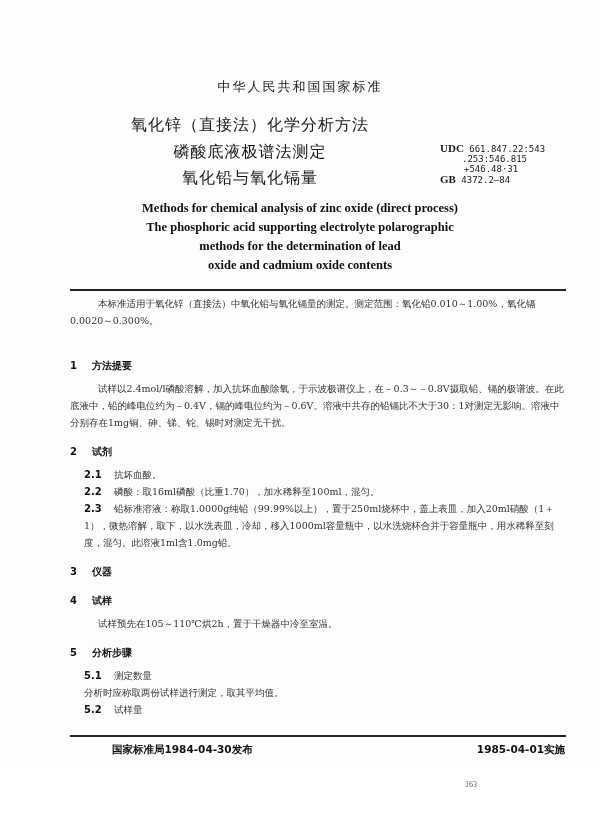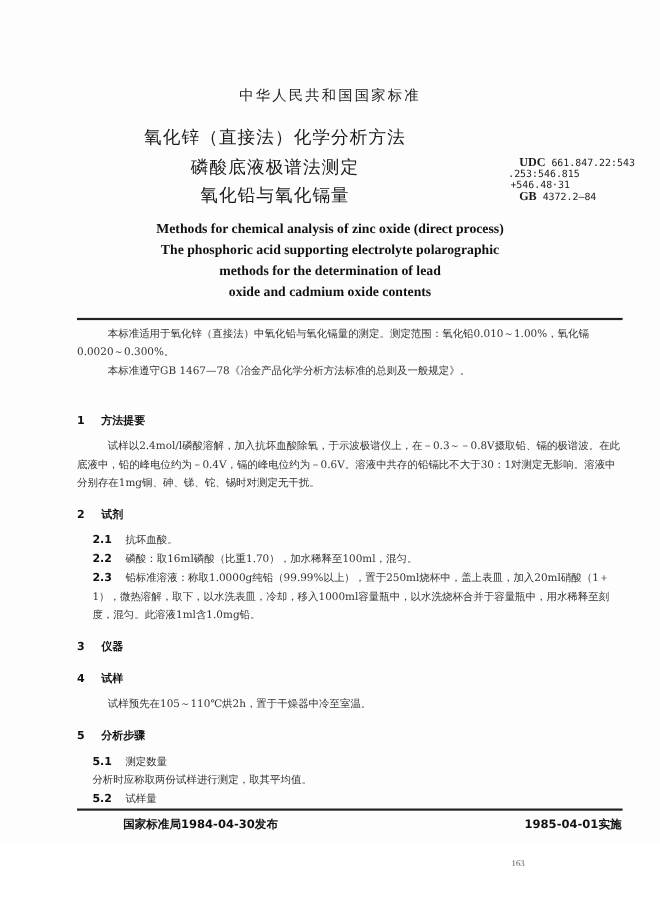--- a/index.html
+++ b/index.html
@@ -8,21 +8,21 @@
     .page { position: absolute; left: 0; top: 0; width: 600px; height: 768px; background: #fdfdfd; }
     .abs { position: absolute; white-space: nowrap; }
     .header-country { left: 0; width: 600px; top: 78px; text-align: center; font-family: "DejaVu Sans", sans-serif;
                       font-size: 13px; letter-spacing: 2px; color: #222; }
     .title-line { left: 60px; width: 380px; text-align: center; font-family: "DejaVu Sans", sans-serif;
                   font-size: 16px; letter-spacing: 1px; color: #1a1a1a; }
     .t1 { top: 115px; }
     .t2 { top: 142px; }
     .t3 { top: 168px; }
     .udc { left: 440px; top: 143px; font-family: "DejaVu Sans Mono", monospace; font-size: 9px; line-height: 10px; color: #1a1a1a; }
-    .udc .lbl { font-family: "Liberation Serif", serif; font-size: 11px; font-weight: bold; margin-left: 32px; }
+    .udc .lbl { font-family: "Liberation Serif", serif; font-size: 11px; font-weight: bold; }
     .udc-row { display: block; }
     .en-title { left: 0; width: 600px; text-align: center; font-family: "Liberation Serif", serif;
                 font-size: 12.5px; font-weight: bold; color: #111; line-height: 19px; top: 199px; }
     .en-title div { white-space: nowrap; }
     .rule { position: absolute; left: 70px; width: 496px; height: 2px; background: #222; }
     .rule-top { top: 289px; }
     .rule-bottom { top: 735px; }
     .body-text { position: absolute; left: 70px; width: 496px; font-family: "DejaVu Serif", serif; font-size: 9.5px;
                  line-height: 17px; color: #333; }
     .para { text-indent: 28px; margin: 0; }
@@ -57,21 +57,20 @@
     <div>Methods for chemical analysis of zinc oxide (direct process)</div>
     <div>The phosphoric  acid supporting electrolyte polarographic</div>
     <div>methods for the determination of lead</div>
     <div>oxide and cadmium oxide contents</div>
   </div>
 
   <div class="rule rule-top"></div>
 
   <div class="body-text" style="top: 295px;">
     <p class="para">本标准适用于氧化锌（直接法）中氧化铅与氧化镉量的测定。测定范围：氧化铅0.010～1.00%，氧化镉0.0020～0.300%。</p>
-    <p class="para">本标准遵守GB 1467—78《冶金产品化学分析方法标准的总则及一般规定》。</p>
 
     <p class="sec-head" style="margin-top:28px;"><span class="num">1</span><span>方法提要</span></p>
     <p class="para" style="margin-top:6px;">试样以2.4mol/l磷酸溶解，加入抗坏血酸除氧，于示波极谱仪上，在－0.3～－0.8V摄取铅、镉的极谱波。在此底液中，铅的峰电位约为－0.4V，镉的峰电位约为－0.6V。溶液中共存的铅镉比不大于30：1对测定无影响。溶液中分别存在1mg铜、砷、锑、铊、锡时对测定无干扰。</p>
 
     <p class="sec-head" style="margin-top:12px;"><span class="num">2</span><span>试剂</span></p>
     <p class="sub" style="margin-top:6px;"><span class="num">2.1</span><span>抗坏血酸。</span></p>
     <p class="sub"><span class="num">2.2</span><span>磷酸：取16ml磷酸（比重1.70），加水稀释至100ml，混匀。</span></p>
     <p class="sub"><span class="num">2.3</span><span>铅标准溶液：称取1.0000g纯铅（99.99%以上），置于250ml烧杯中，盖上表皿，加入20ml硝酸（1＋1），微热溶解，取下，以水洗表皿，冷却，移入1000ml容量瓶中，以水洗烧杯合并于容量瓶中，用水稀释至刻度，混匀。此溶液1ml含1.0mg铅。</span></p>
 
     <p class="sec-head" style="margin-top:12px;"><span class="num">3</span><span>仪器</span></p>

